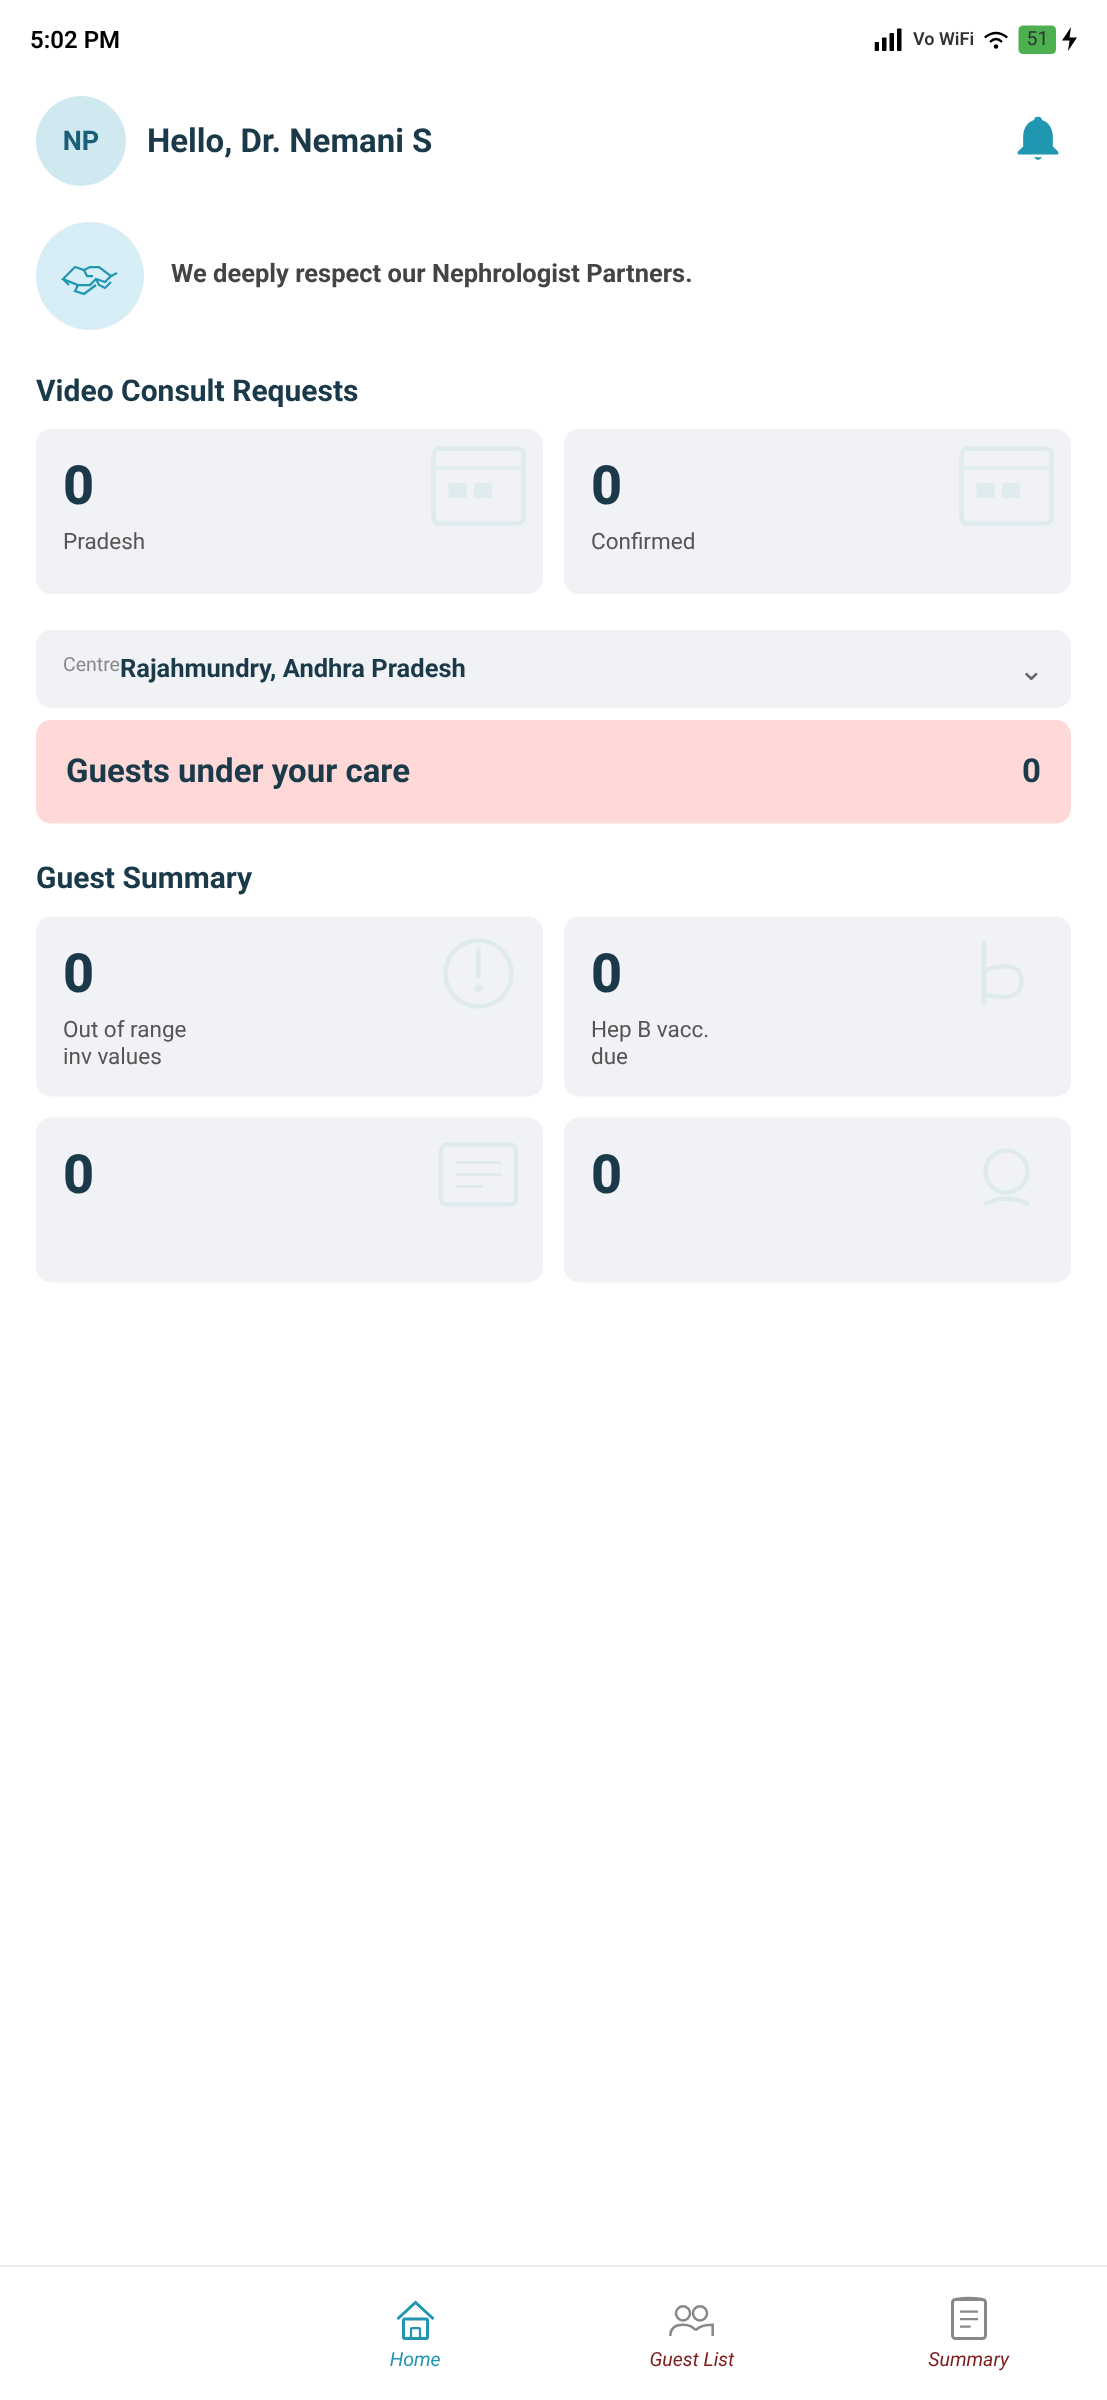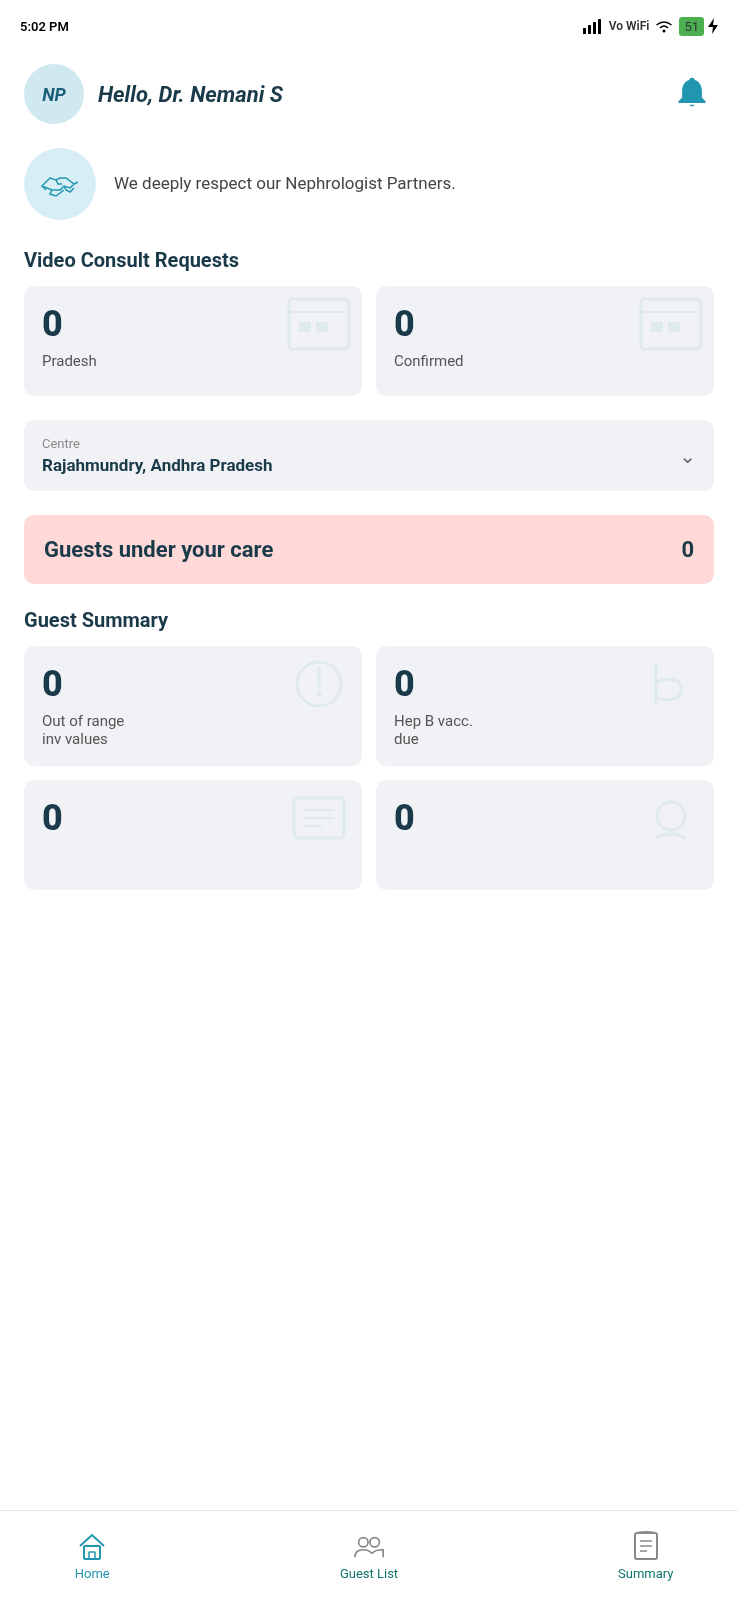--- a/index.html
+++ b/index.html
@@ -15,21 +15,21 @@
 
     
     .status-bar {
       display: flex;
       justify-content: space-between;
       align-items: center;
       padding: 10px 20px 6px 20px;
       height: 48px;
     }
     .status-time {
-      font-size: 13px;
+      font-size: 16px;
       font-weight: 600;
       color: #000;
     }
     .status-icons {
       display: flex;
       align-items: center;
       gap: 4px;
       text-align: right;
     }
     .status-icons span {
@@ -52,21 +52,20 @@
       padding: 16px 24px;
       padding-bottom: 100px;
     }
 
     
     .header {
       display: flex;
       align-items: center;
       justify-content: space-between;
       margin-bottom: 24px;
-      font-style: italic;
     }
     .header-left {
       display: flex;
       align-items: center;
       gap: 14px;
     }
     .avatar {
       width: 60px;
       height: 60px;
       border-radius: 50%;
@@ -95,20 +94,21 @@
       height: 36px;
       fill: #2196b0;
     }
 
     
     .respect-banner {
       display: flex;
       align-items: center;
       gap: 18px;
       margin-bottom: 28px;
+      font-weight: bold;
     }
     .handshake-circle {
       width: 72px;
       height: 72px;
       border-radius: 50%;
       background: #d8eef6;
       display: flex;
       align-items: center;
       justify-content: center;
       flex-shrink: 0;
@@ -152,23 +152,23 @@
     .stat-label {
       font-size: 15px;
       color: #555;
     }
 
     
     .centre-dropdown {
       background: #f0f2f5;
       border-radius: 10px;
       padding: 16px 18px;
-      margin-bottom: 24px;
-      display: flex;
-      flex-direction: column;
+      margin-bottom: 8px;
+      display: flex;
+      flex-direction: row;
       position: relative;
     }
     .centre-label {
       font-size: 13px;
       color: #888;
       margin-bottom: 4px;
     }
     .centre-value {
       font-size: 17px;
       font-weight: 700;
@@ -215,41 +215,42 @@
     .bottom-nav {
       position: fixed;
       bottom: 0;
       left: 0;
       width: 738px;
       height: 90px;
       background: #ffffff;
       border-top: 1px solid #e8e8e8;
       display: flex;
       align-items: center;
-      justify-content: space-between;
+      justify-content: flex-end;
       z-index: 100;
+      font-style: italic;
     }
     .nav-item {
       display: flex;
       flex-direction: column;
       align-items: center;
       gap: 4px;
       width: 25%;
       cursor: pointer;
     }
     .nav-icon {
       width: 32px;
       height: 32px;
       display: flex;
       align-items: center;
       justify-content: center;
     }
     .nav-label {
       font-size: 13px;
-      color: #0f766e;
+      color: #7f1d1d;
     }
     .nav-label.active {
       color: #2196b0;
     }
     .nav-icon.active svg {
       stroke: #2196b0;
     }
 
     
     .card-bg-icon {

